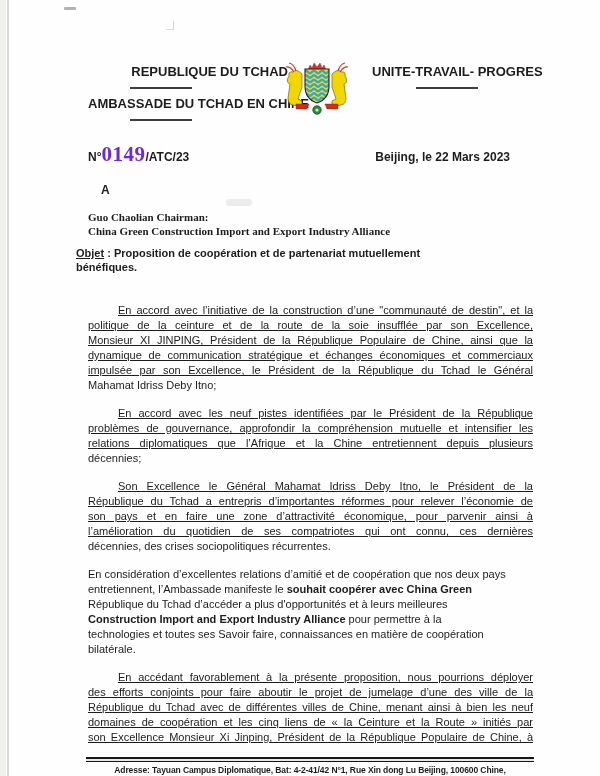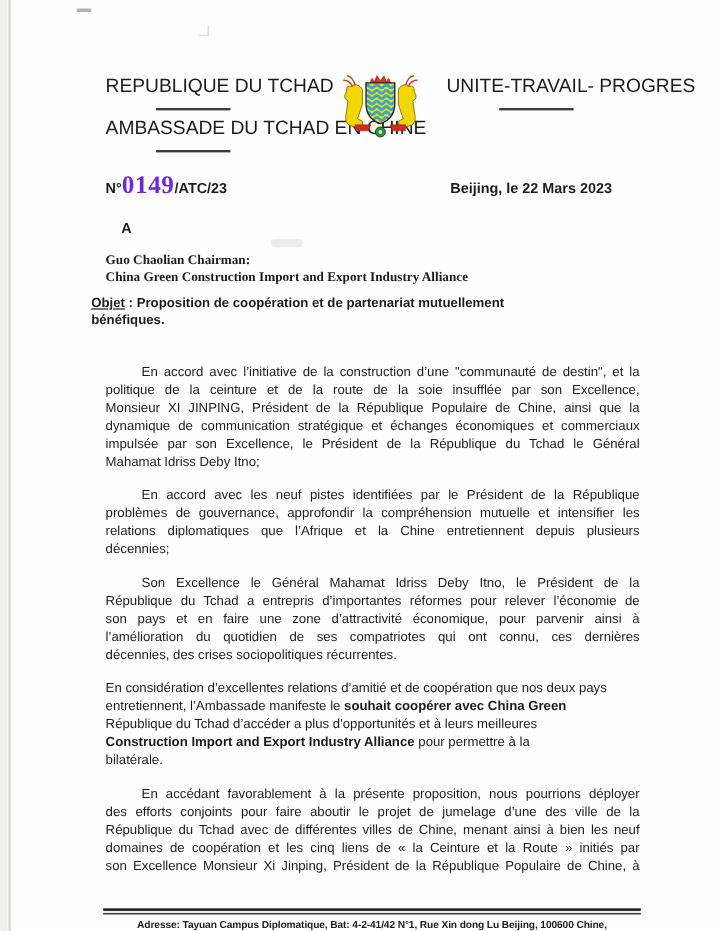--- a/index.html
+++ b/index.html
@@ -12,42 +12,42 @@
   .edge-band{position:absolute;left:0;top:0;bottom:0;width:6px;background:#f0f0ec;}
   .edge-line{position:absolute;left:7px;top:0;bottom:0;width:2px;background:#d8d8d4;}
   .speck1{position:absolute;left:64px;top:7px;width:12px;height:3px;background:#8a8a86;opacity:.65;border-radius:1px;}
   .speck2{position:absolute;left:166px;top:21px;width:7px;height:8px;border-right:1.5px solid #b9b9b4;border-bottom:1px solid #c6c6c0;opacity:.6;}
   .smudge{position:absolute;left:226px;top:199px;width:26px;height:7px;background:#dcdcd8;opacity:.55;border-radius:3px;}
 
   
   .hdr{position:relative;margin-top:64px;height:62px;}
   .hdr-left{position:absolute;left:88px;top:0;width:200px;}
   .hdr-right{position:absolute;left:372px;top:0;width:150px;}
-  .hline{font-weight:normal;font-size:16px;letter-spacing:0;white-space:nowrap;}
+  .hline{font-weight:bold;font-size:13px;letter-spacing:0;white-space:nowrap;text-align:right;}
   .hrule{width:62px;border-top:2px solid #3c3c3c;margin:8px auto 7px auto;}
   .hdr-left .hrule{margin-left:42px;}
   .emblem{position:absolute;left:282px;top:-4px;width:70px;height:58px;}
 
   
   .refrow{display:flex;justify-content:space-between;align-items:baseline;margin:16px 88px 0 88px;}
   .refno{font-weight:bold;font-size:12px;white-space:nowrap;}
   .refno .rn{font-family:"Liberation Serif",serif;font-size:21px;font-weight:600;color:#6d28d9;letter-spacing:.5px;}
   .dateline{font-weight:bold;font-size:12px;margin-right:2px;}
 
   .to-letter{margin:16px 0 0 101px;font-weight:bold;font-size:12px;}
   .addr{margin:13px 0 0 88px;font-weight:bold;font-size:11px;line-height:14px;font-family:Liberation Serif, serif;}
   .subject{margin:8px 0 0 76px;font-weight:bold;font-size:11px;line-height:14px;width:430px;}
   .subject .u{text-decoration:underline;}
 
   
   #letter-body{margin:29px 0 0 88px;width:445px;font-size:11px;line-height:15px;}
   .para{margin-bottom:13px;}
   .para:last-child{margin-bottom:0;}
   .line{text-align:left;white-space:normal;}
-  .jl{text-align:justify;text-align-last:justify;text-justify:inter-word;}
+  .jl{text-align:justify;text-align-last:justify;text-justify:inter-word;text-decoration:underline;}
   .ind{text-indent:30px;}
   .b{font-weight:bold;text-align:right;}
 
   
   .pfooter{position:absolute;left:86px;width:448px;bottom:1px;}
   .frule{height:5px;box-sizing:border-box;border-top:2.5px solid #161616;border-bottom:1.5px solid #161616;background:#e8e8e6;}
   .faddr{text-align:center;font-weight:bold;font-size:8.5px;letter-spacing:-0.1px;margin-top:3px;white-space:nowrap;}
 </style>
 </head>
 <body>
@@ -144,20 +144,21 @@
         <div class="line jl"><span>République du Tchad a entrepris d’importantes réformes pour relever l’économie de</span></div>
         <div class="line jl"><span>son pays et en faire une zone d’attractivité économique, pour parvenir ainsi à</span></div>
         <div class="line jl"><span>l’amélioration du quotidien de ses compatriotes qui ont connu, ces dernières</span></div>
         <div class="line"><span>décennies, des crises sociopolitiques récurrentes.</span></div>
       </div>
       <div class="para">
         <div class="line"><span>En considération d’excellentes relations d’amitié et de coopération que nos deux pays</span></div>
         <div class="line"><span>entretiennent, l’Ambassade manifeste le </span><span class="b">souhait coopérer avec  China Green</span></div>
         <div class="line"><span>République du Tchad d’accéder a plus d'opportunités et à leurs meilleures</span></div>
         <div class="line"><span class="b">Construction Import and Export Industry Alliance</span><span> pour permettre à la</span></div>
+        <div class="line"><span>technologies et toutes ses Savoir faire, connaissances en matière de coopération</span></div>
         <div class="line"><span>bilatérale.</span></div>
       </div>
       <div class="para">
         <div class="line jl ind"><span>En accédant favorablement à la présente proposition, nous pourrions déployer</span></div>
         <div class="line jl"><span>des efforts conjoints pour faire aboutir le projet de jumelage d’une des ville de la</span></div>
         <div class="line jl"><span>République du Tchad avec de différentes villes de Chine, menant ainsi à bien les neuf</span></div>
         <div class="line jl"><span>domaines de coopération et les cinq liens de « la Ceinture et la Route » initiés par</span></div>
         <div class="line jl"><span>son Excellence Monsieur Xi Jinping, Président de la République Populaire de Chine, à</span></div>
       </div>
     </div>

